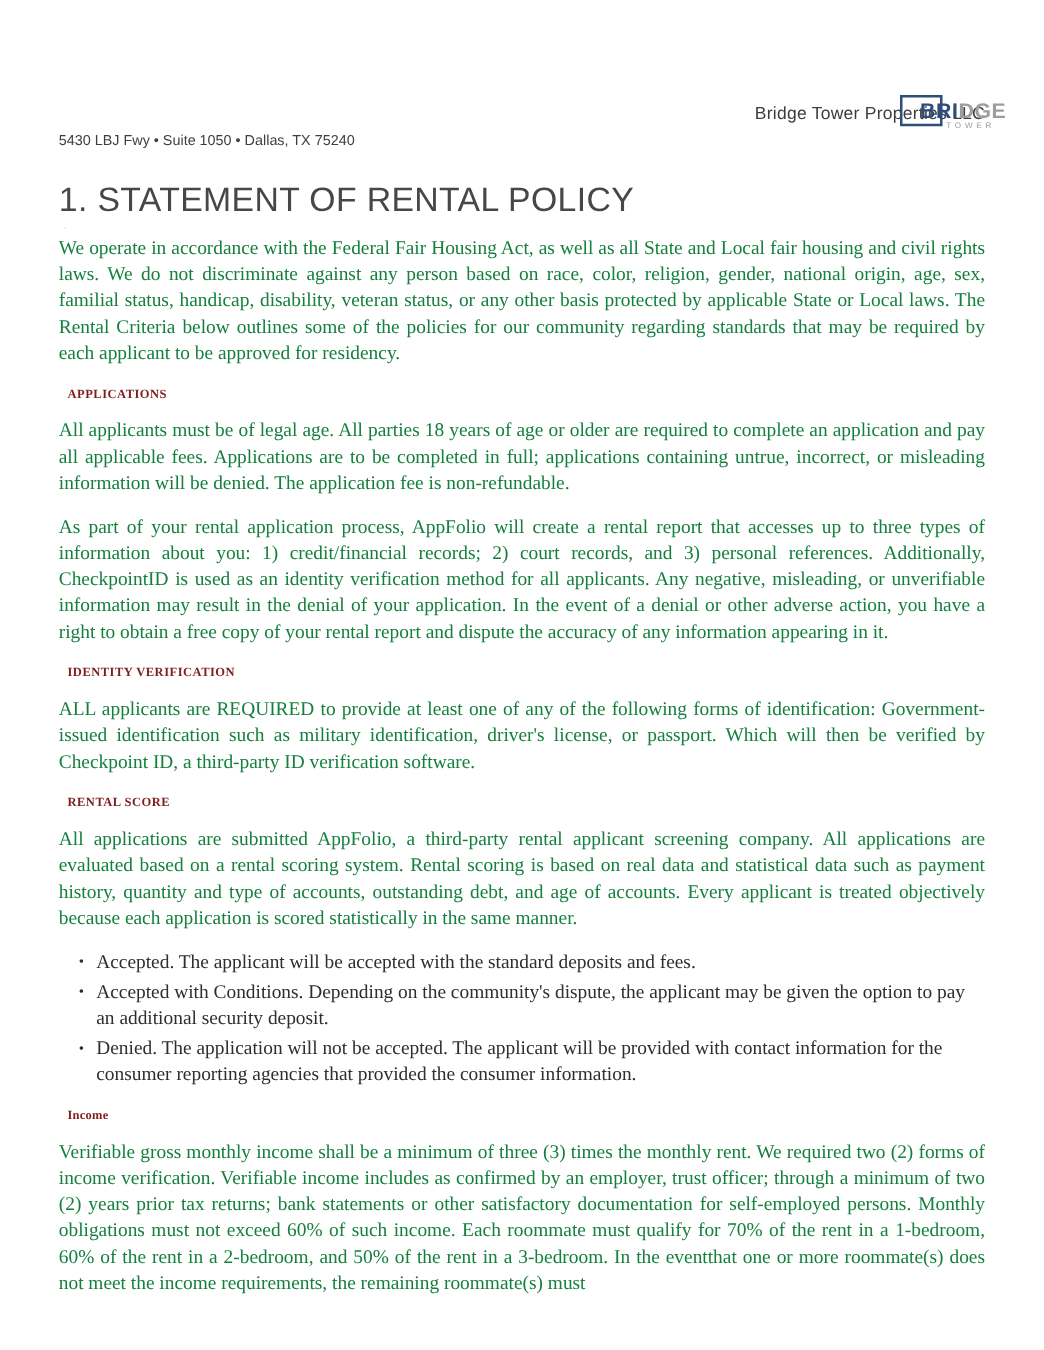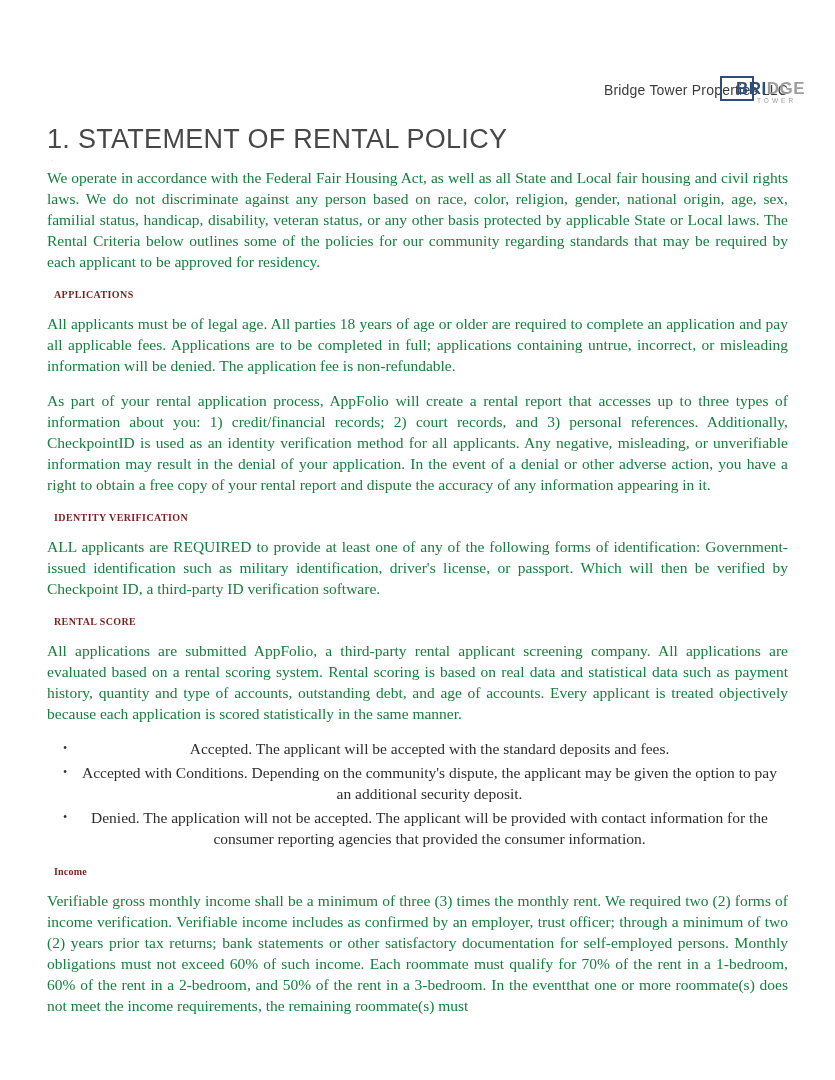--- a/index.html
+++ b/index.html
@@ -135,31 +135,32 @@
     flex: 0 0 auto;
     width: 14px;
     margin-left: 16px;
     font-size: 12px;
     line-height: 21px;
     color: #2e2e2e;
     text-align: left;
   }
   .bullet-text {
     flex: 1 1 auto;
-    text-align: center;
+    text-align: left;
     padding-right: 6px;
   }
 </style>
 </head>
 <body>
 
 <div class="page">
 
   <div class="header">
     <div class="company-name">Bridge Tower Properties LLC</div>
+    <div class="company-address">5430 LBJ Fwy • Suite 1050 • Dallas, TX 75240</div>
 
     <div class="logo">
       <span class="logo-square"></span>
       <div class="logo-main"><span class="logo-bri">BRI</span><span class="logo-dge">DGE</span></div>
       <div class="logo-tower">TOWER</div>
     </div>
   </div>
 
   <h1 class="page-title" style="font-weight: normal; margin-bottom: 0;">1. STATEMENT OF RENTAL POLICY</h1>
   <div class="title-mark">.</div>

